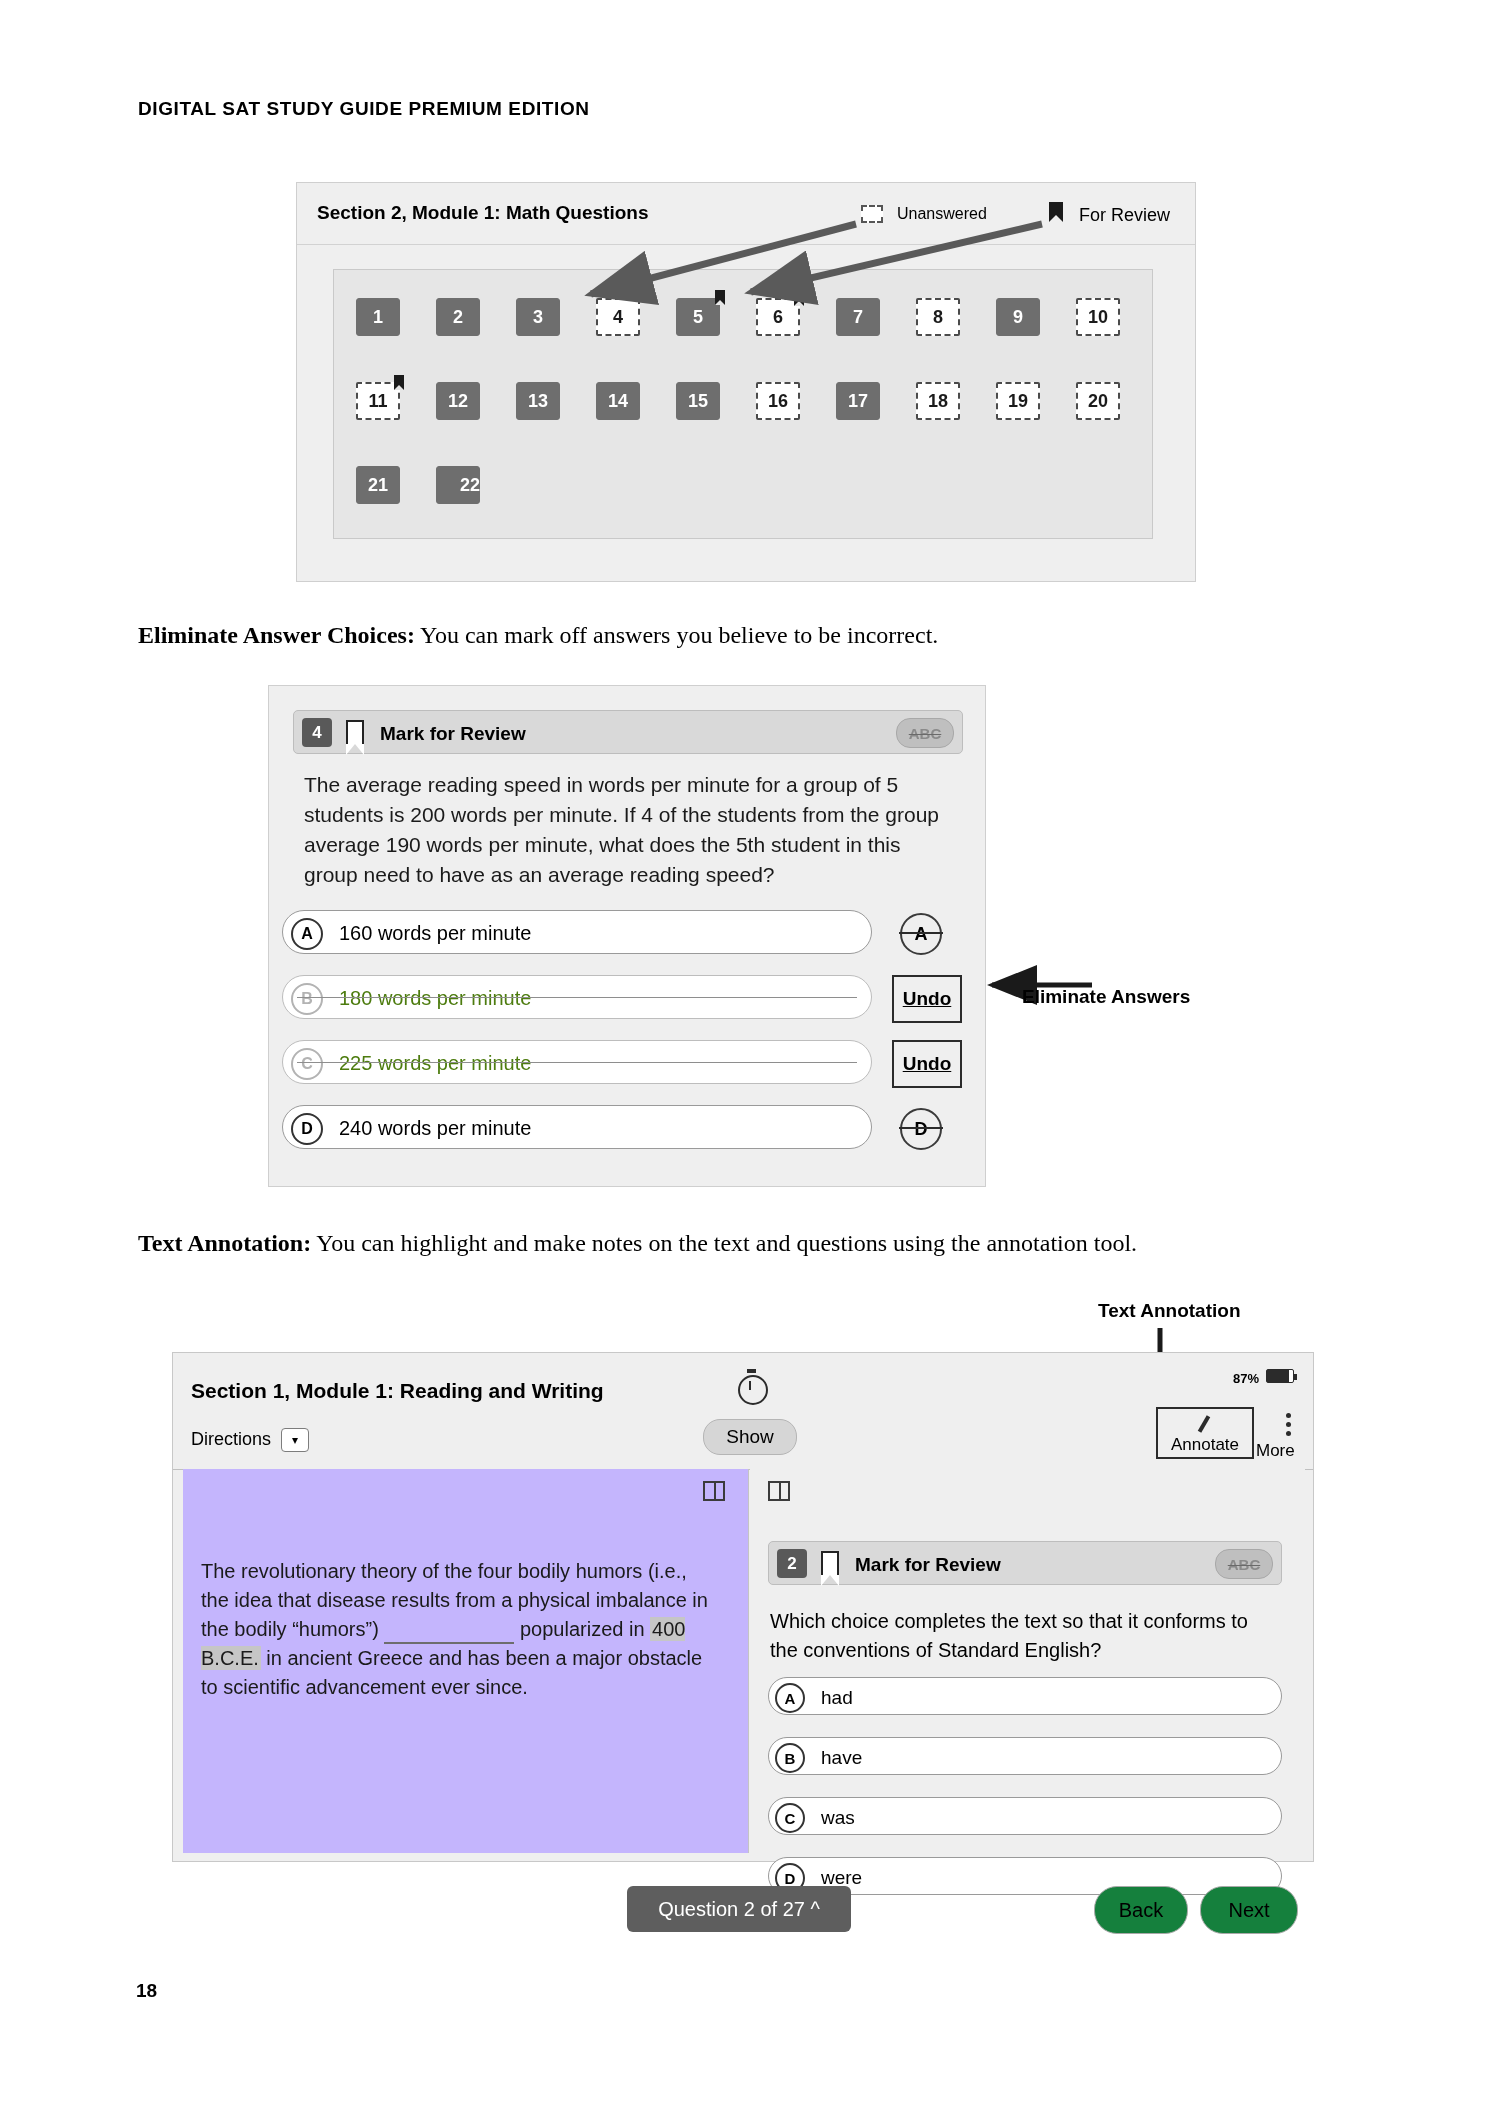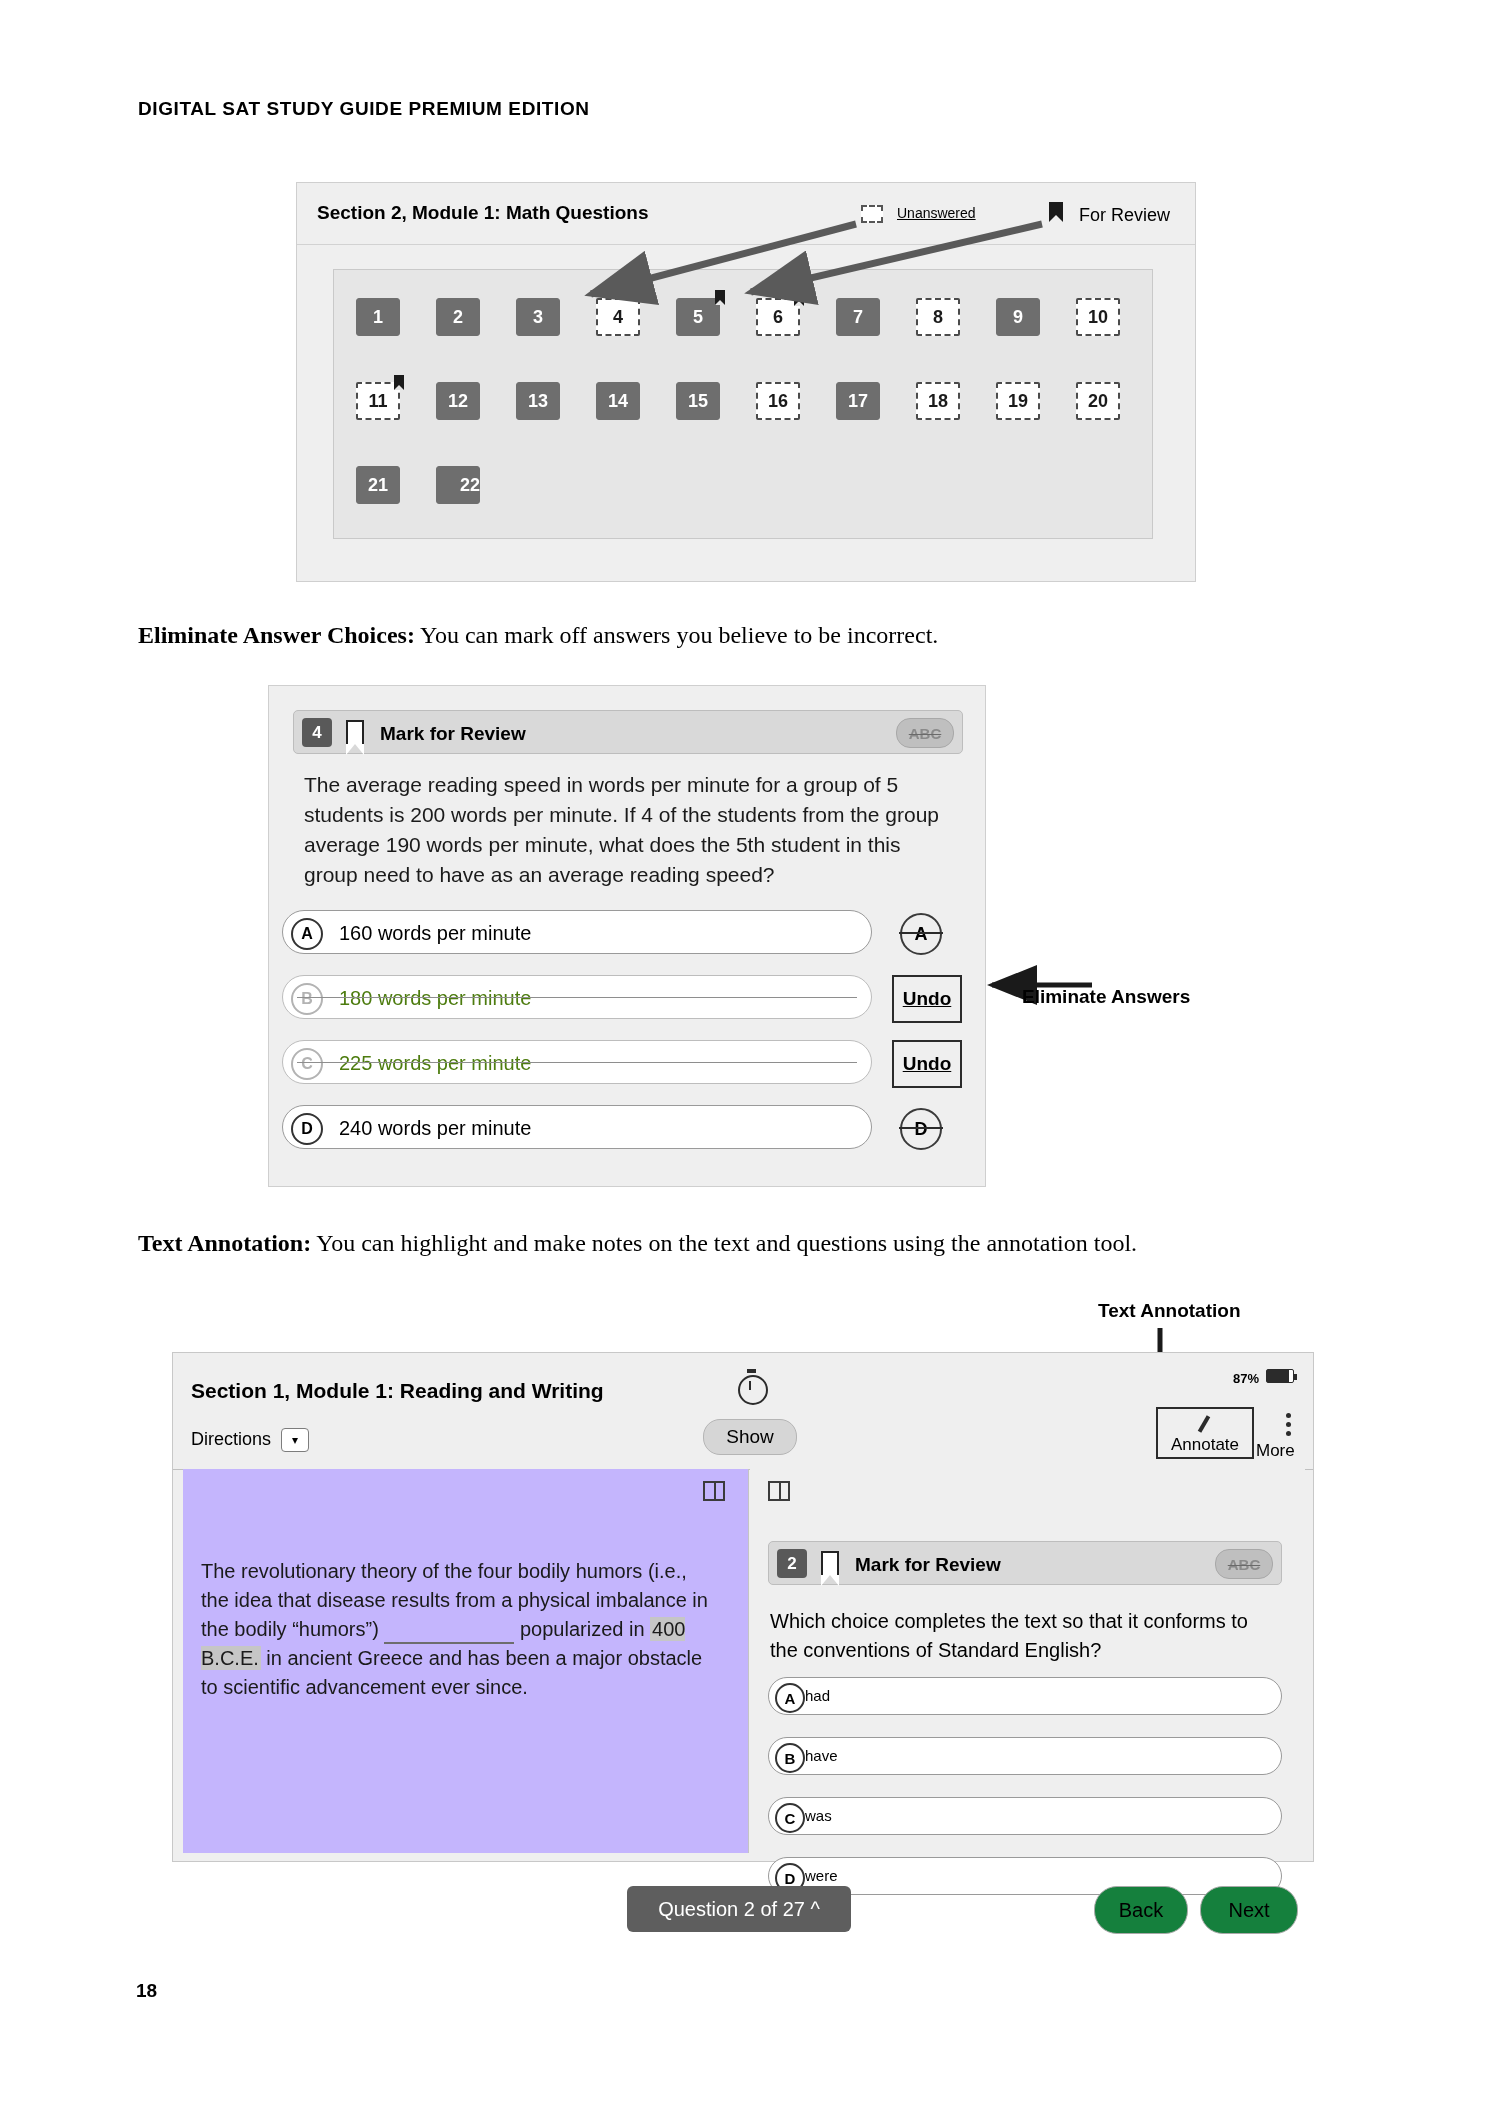--- a/index.html
+++ b/index.html
@@ -79,22 +79,21 @@
     width: 22px;
     height: 18px;
     border: 2px dashed #555;
     box-sizing: border-box;
     background: #fff;
   }
   .legend-unanswered-label {
     position: absolute;
     left: 600px;
     top: 22px;
-    font-size: 14px;
-    text-decoration: underline;
+    font-size: 16px;
   }
   .legend-flag {
     position: absolute;
     left: 752px;
     top: 19px;
     width: 14px;
     height: 20px;
     background: #1b1b1b;
   }
   .legend-flag::after {
@@ -627,23 +626,23 @@
     border: 2px solid #333;
     border-radius: 50%;
     font-size: 15px;
     font-weight: bold;
     display: flex;
     align-items: center;
     justify-content: center;
   }
   .rchoice .ctext {
     position: absolute;
-    left: 36px;
+    left: 52px;
     top: 9px;
-    font-size: 15px;
+    font-size: 19px;
   }
   .qcount-btn {
     position: absolute;
     left: 627px;
     top: 1886px;
     width: 224px;
     height: 46px;
     background: #5e5e5e;
     border-radius: 6px;
     color: #fff;

